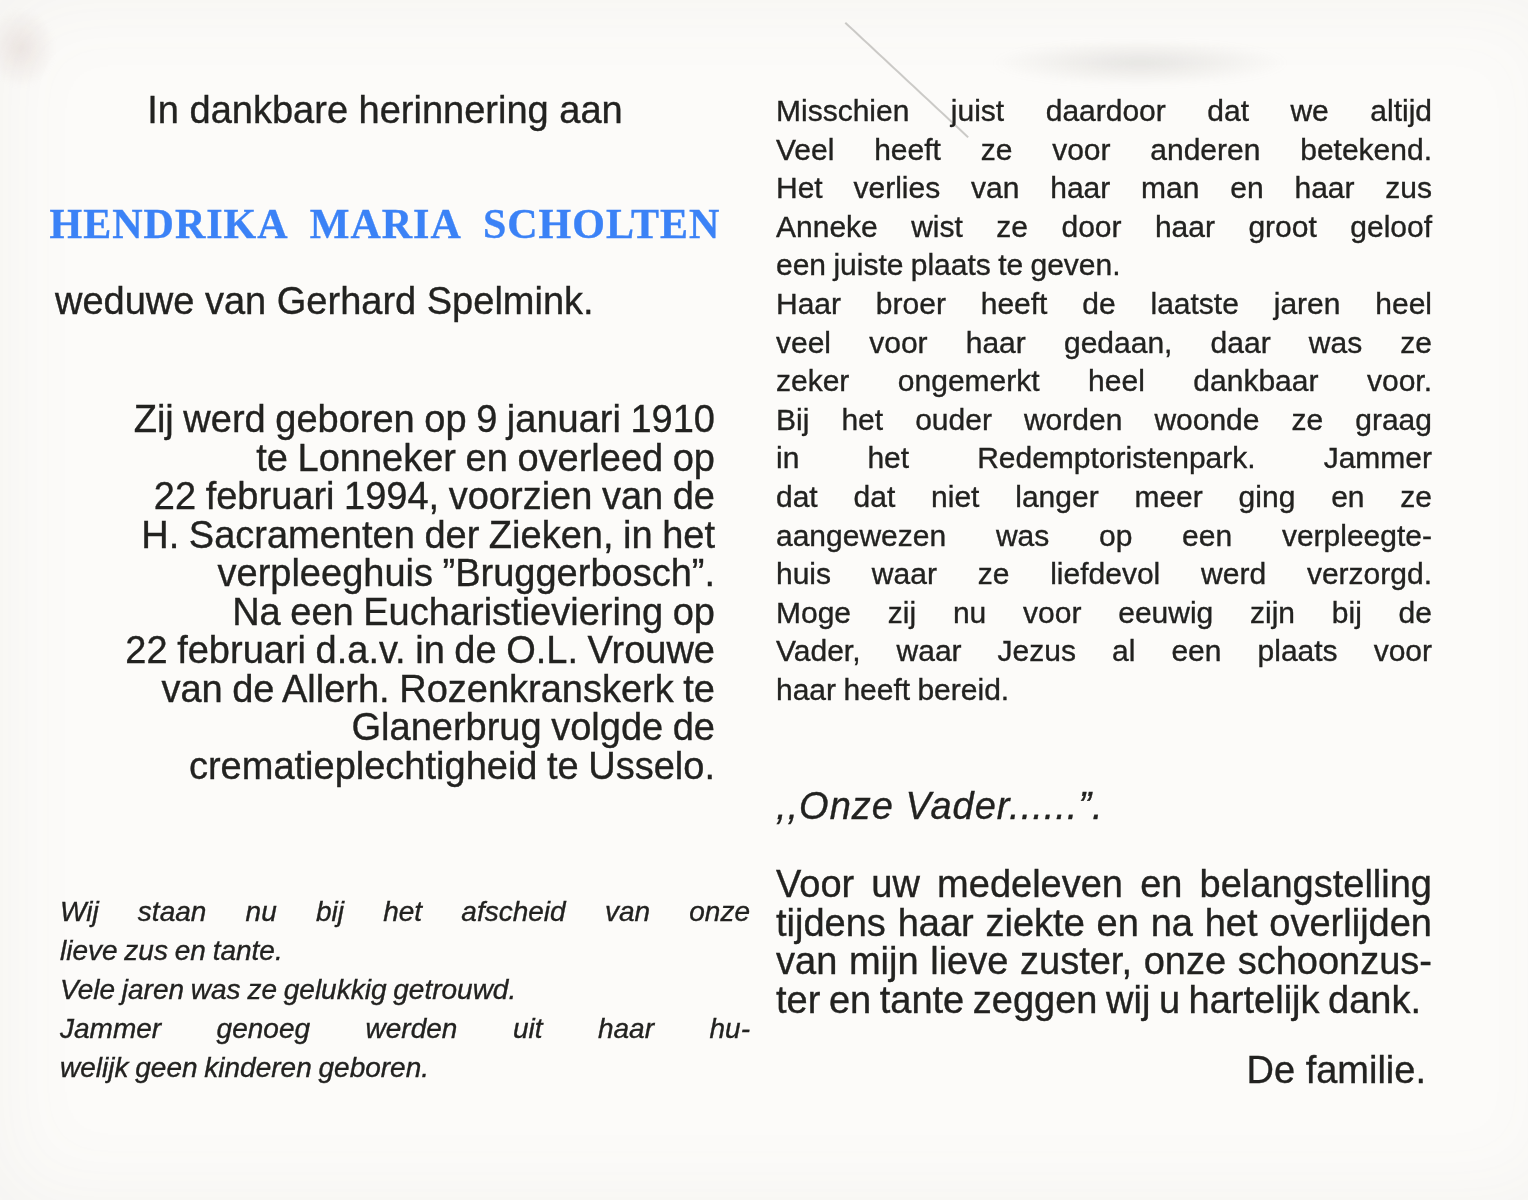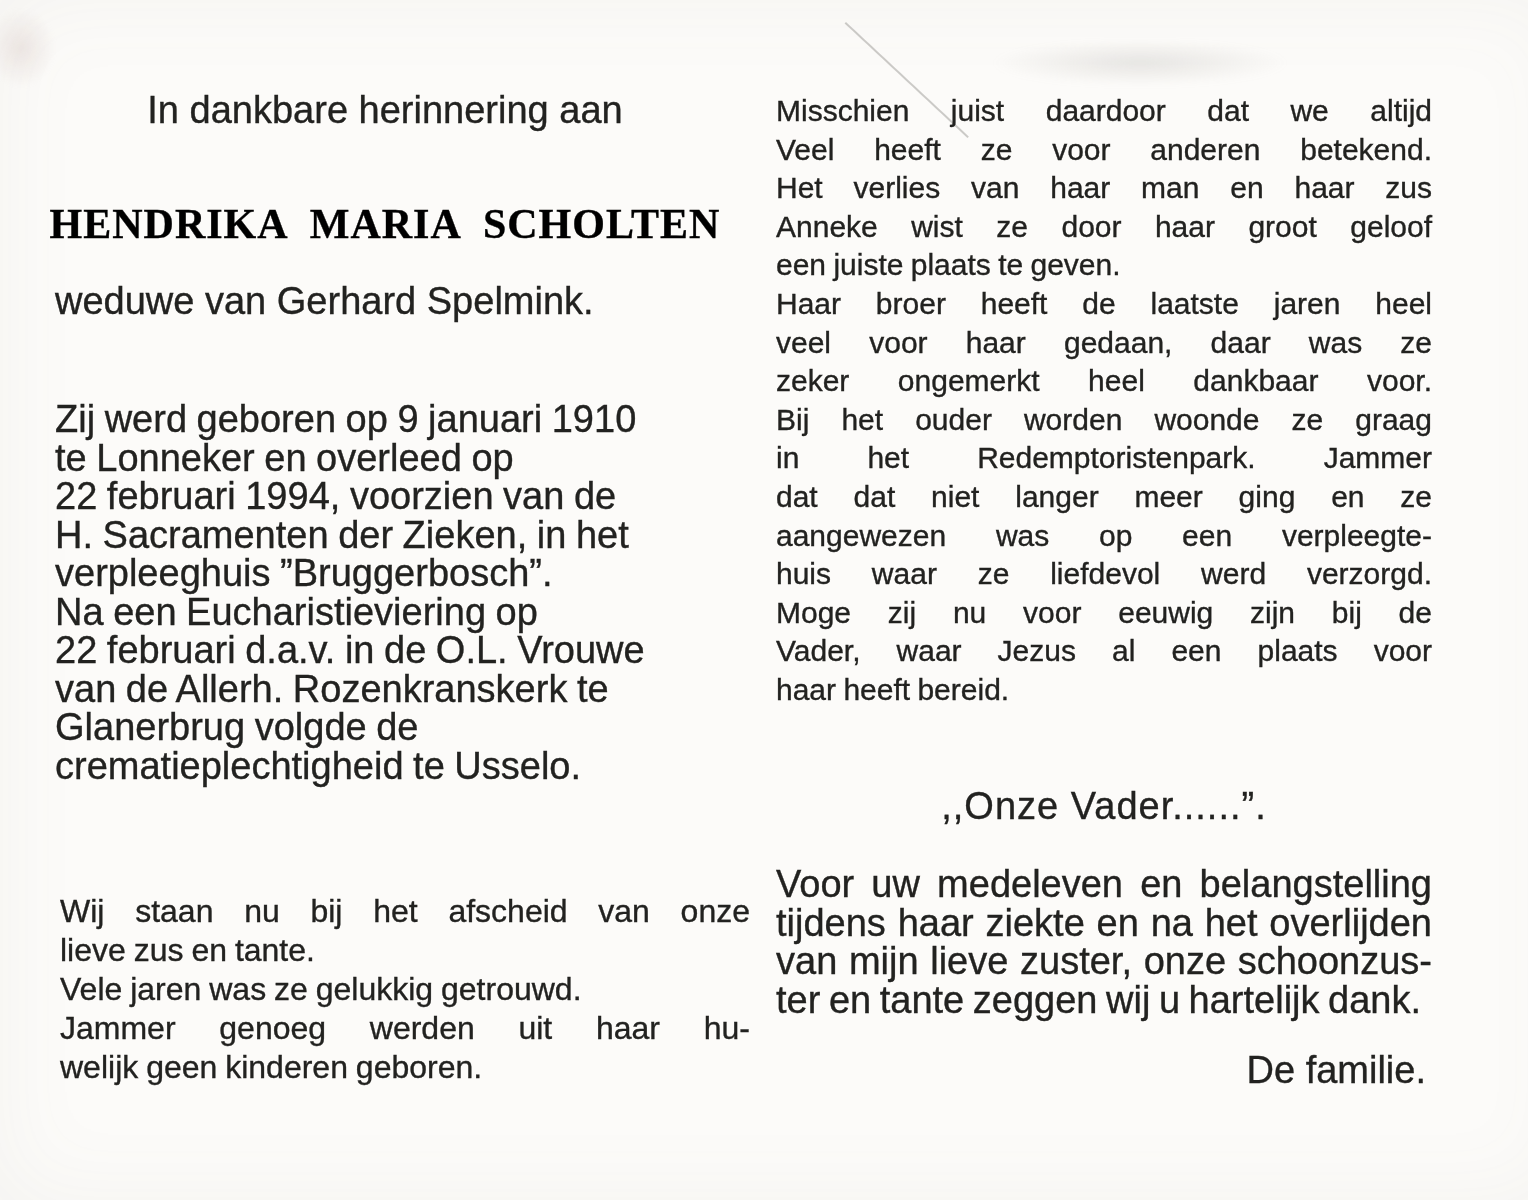--- a/index.html
+++ b/index.html
@@ -28,46 +28,48 @@
     font-size: 38px; line-height: 40px; text-align: center;
   }
   .deceased-name {
     left: 30px; top: 202px; width: 710px;
     font-family: "Liberation Serif", serif;
     font-weight: bold;
     font-size: 42px; line-height: 44px;
     text-align: center;
     letter-spacing: 1px;
     word-spacing: 12px;
-    color: #000000;
+    color: #3b82f6;
   }
   .relation {
     left: 55px; top: 281px; width: 660px;
     font-size: 38px; line-height: 40px; text-align: left;
   }
   .life {
     left: 55px; top: 400px; width: 660px;
     font-size: 38px; line-height: 38.5px;
-    text-align: left;
+    text-align: right;
     word-spacing: -1px;
   }
   .farewell {
     left: 60px; top: 892px; width: 690px;
-    font-size: 32px; line-height: 39px;
+    font-size: 28px; line-height: 39px;
     word-spacing: -1px;
+    font-style: italic;
   }
   .memories {
     left: 776px; top: 92px; width: 656px;
     font-size: 30px; line-height: 38.6px;
     word-spacing: -1px;
   }
   .prayer {
     left: 776px; top: 786px; width: 656px;
     font-size: 38px; line-height: 40px;
-    text-align: center;
+    font-style: italic;
+    text-align: left;
     letter-spacing: 1px;
   }
   .thanks {
     left: 776px; top: 865px; width: 656px;
     font-size: 38px; line-height: 38.5px;
     word-spacing: -2px;
   }
   .signature {
     left: 776px; top: 1050px; width: 650px;
     font-size: 38px; line-height: 40px;

